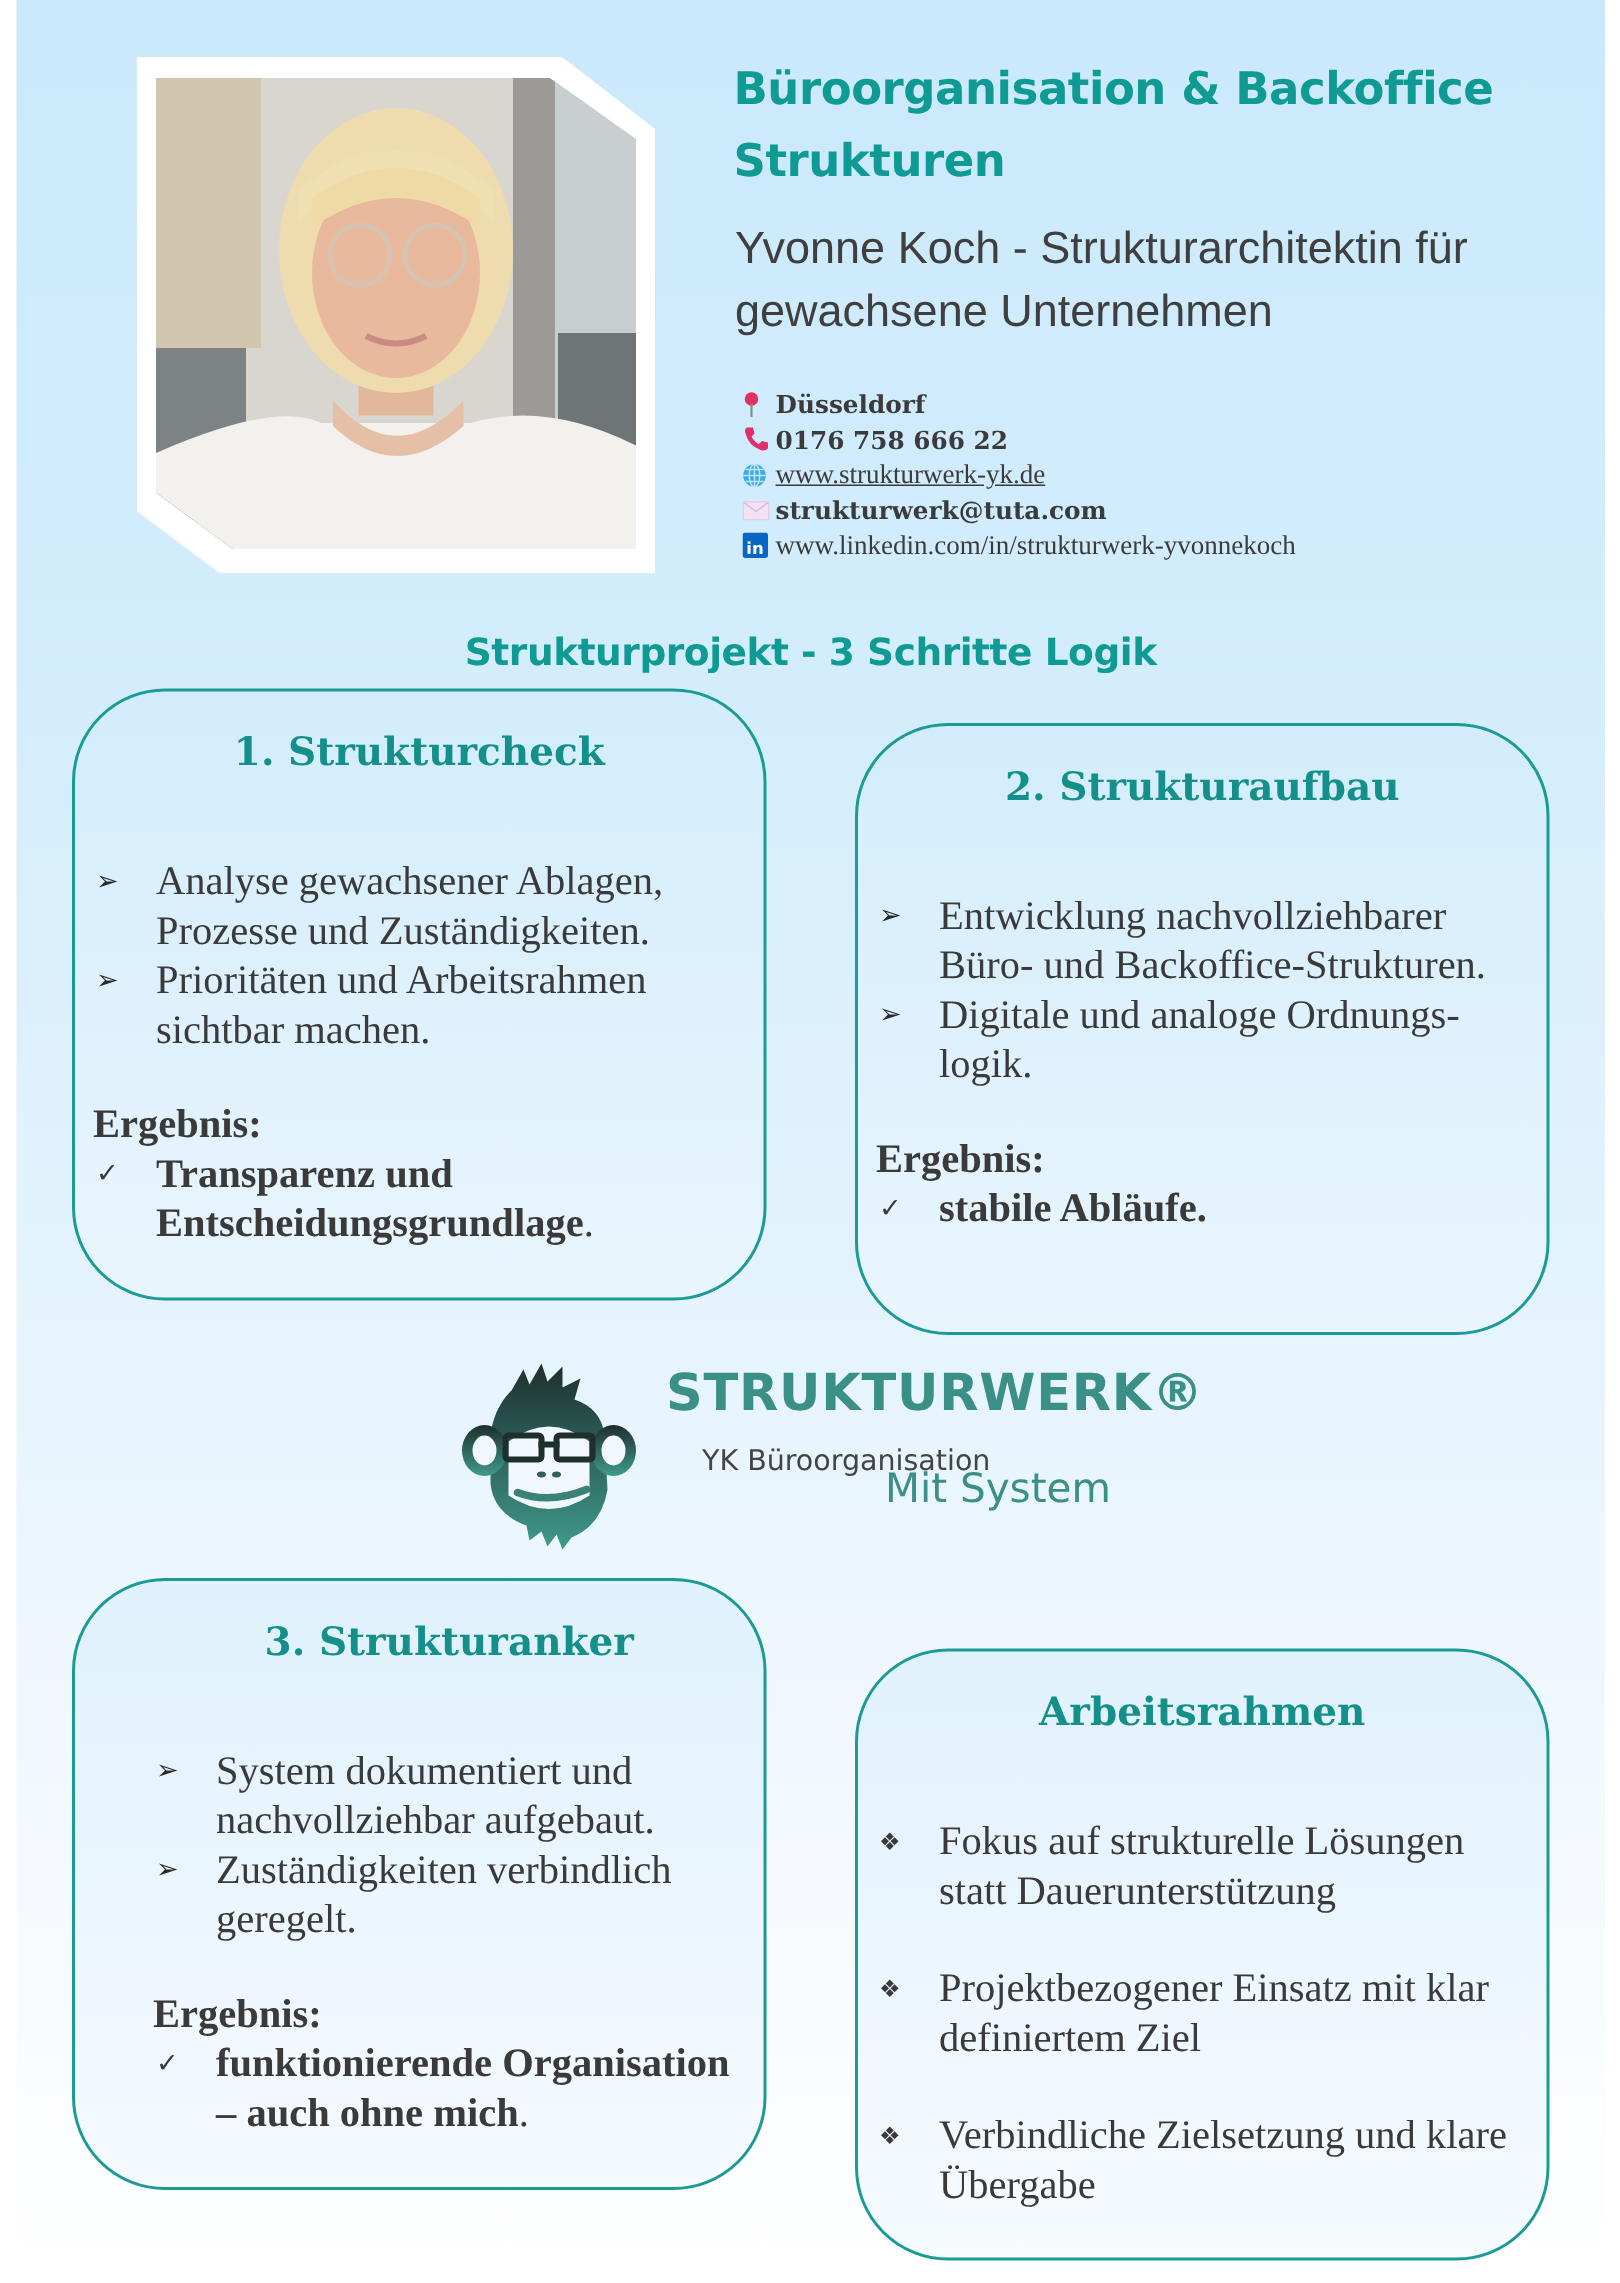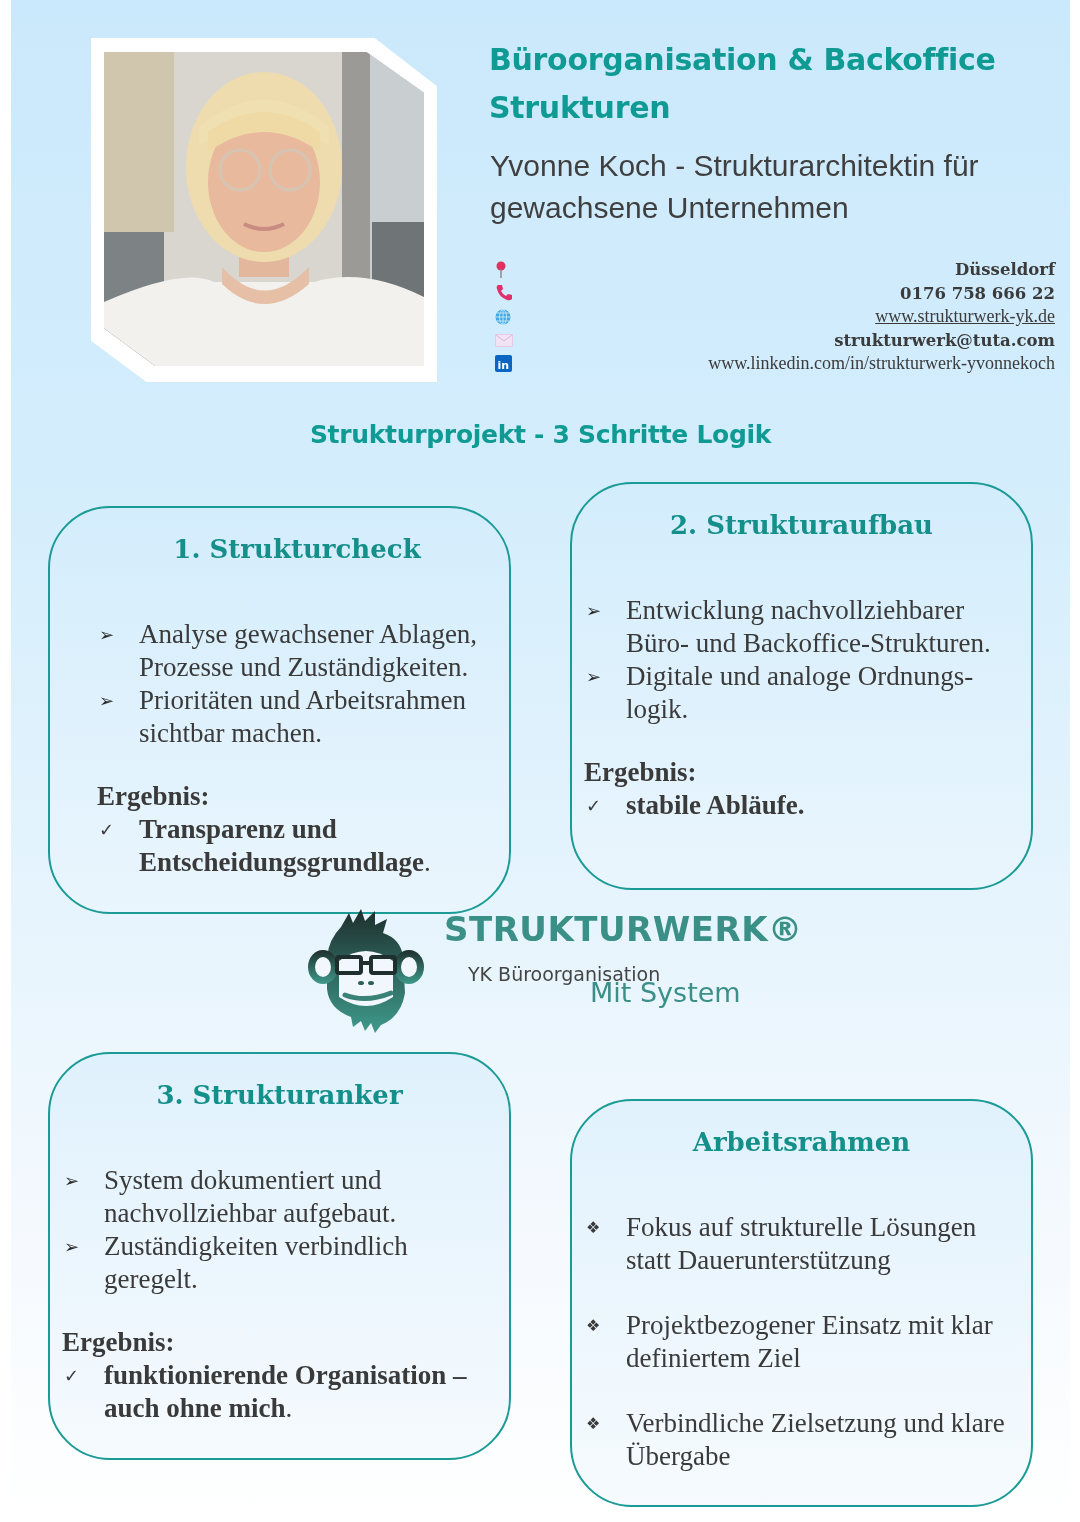--- a/index.html
+++ b/index.html
@@ -27,21 +27,21 @@
     font-family: "DejaVu Sans", sans-serif; font-weight: bold; font-size: 30px; line-height: 48px;
     color: #0f9a94; letter-spacing: -0.3px;
   }
   .subtitle {
     position: absolute; left: 479px; top: 145px; width: 560px;
     font-family: "Liberation Sans", sans-serif; font-size: 30px; line-height: 42px; color: #3f3f3f;
   }
   .contacts { position: absolute; left: 484px; top: 258px; width: 560px; }
   .contact-row {
     display: flex; align-items: center; height: 23.5px;
-    font-family: "DejaVu Serif", serif; font-size: 16.5px; color: #3b3b3b; justify-content: space-between;
+    font-family: "DejaVu Serif", serif; font-size: 16.5px; color: #3b3b3b;
   }
   .contact-row .ic { width: 22px; height: 20px; display: inline-flex; align-items: center; justify-content: flex-start; }
   .contact-row .bold { font-weight: bold; }
   .contact-row .link { text-decoration: underline; font-family: "Liberation Serif", serif; font-size: 18px; }
   .contact-row .plain { font-family: "Liberation Serif", serif; font-size: 18px; }
 
   .section-title {
     position: absolute; left: 0; width: 1059px; top: 420px; text-align: center;
     font-family: "DejaVu Sans", sans-serif; font-weight: bold; font-size: 25px; color: #0f9a94; letter-spacing: -0.3px;
   }
@@ -148,21 +148,21 @@
             <rect width="17" height="17" rx="2" fill="#0a66c2"></rect>
             <text x="2.5" y="14" font-family="DejaVu Sans, sans-serif" font-weight="bold" font-size="11" fill="#ffffff">in</text>
           </svg>
       </span>
       <span class="plain">www.linkedin.com/in/strukturwerk-yvonnekoch</span>
     </div>
   </div>
 
   <div class="section-title">Strukturprojekt - 3 Schritte Logik</div>
 
-  <div class="card" style="left:37px; top:506px;padding-left:35px;">
+  <div class="card" style="left:37px; top:459px;">
     <div class="card-title">1. Strukturcheck</div>
     <div class="card-body">
       <div class="bullets">
         <div class="bullet">
           <span class="mk">➢</span>
           <span class="tx">Analyse gewachsener Ablagen, Prozesse und Zuständigkeiten.</span>
         </div>
         <div class="bullet">
           <span class="mk">➢</span>
           <span class="tx">Prioritäten und Arbeitsrahmen sichtbar machen.</span>
@@ -216,21 +216,21 @@
       <rect x="58" y="56" width="14" height="4" fill="#1e2f2d"></rect>
       <ellipse cx="60" cy="78" rx="3" ry="2" fill="#2e5f58"></ellipse>
       <ellipse cx="70" cy="78" rx="3" ry="2" fill="#2e5f58"></ellipse>
       <path d="M44 90 Q65 98 90 88" stroke="#3a8278" stroke-width="5" fill="none" stroke-linecap="round"></path>
     </svg>
     <div class="logo-brand">STRUKTURWERK®</div>
     <div class="logo-sub1">YK Büroorganisation</div>
     <div class="logo-sub2">Mit System</div>
   </div>
 
-  <div class="card" style="left:37px; top:1052px;">
+  <div class="card" style="left:37px; top:1052px;padding-left:40px;">
     <div class="card-title">3. Strukturanker</div>
     <div class="card-body">
       <div class="bullets">
         <div class="bullet">
           <span class="mk">➢</span>
           <span class="tx">System dokumentiert und nachvollziehbar aufgebaut.</span>
         </div>
         <div class="bullet">
           <span class="mk">➢</span>
           <span class="tx">Zuständigkeiten verbindlich geregelt.</span>

